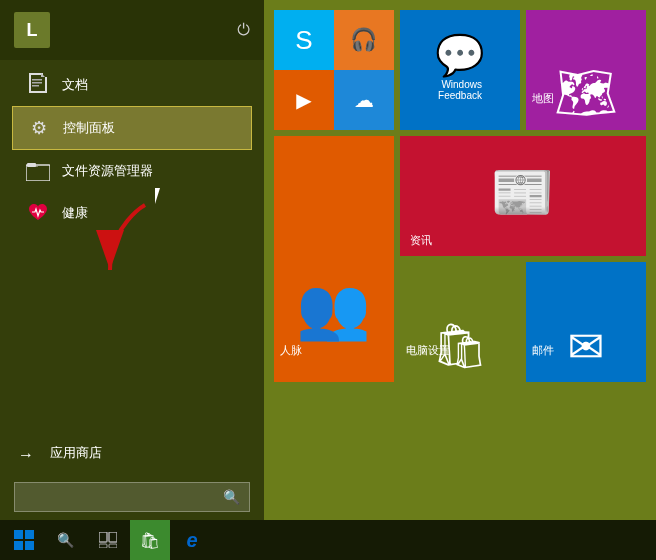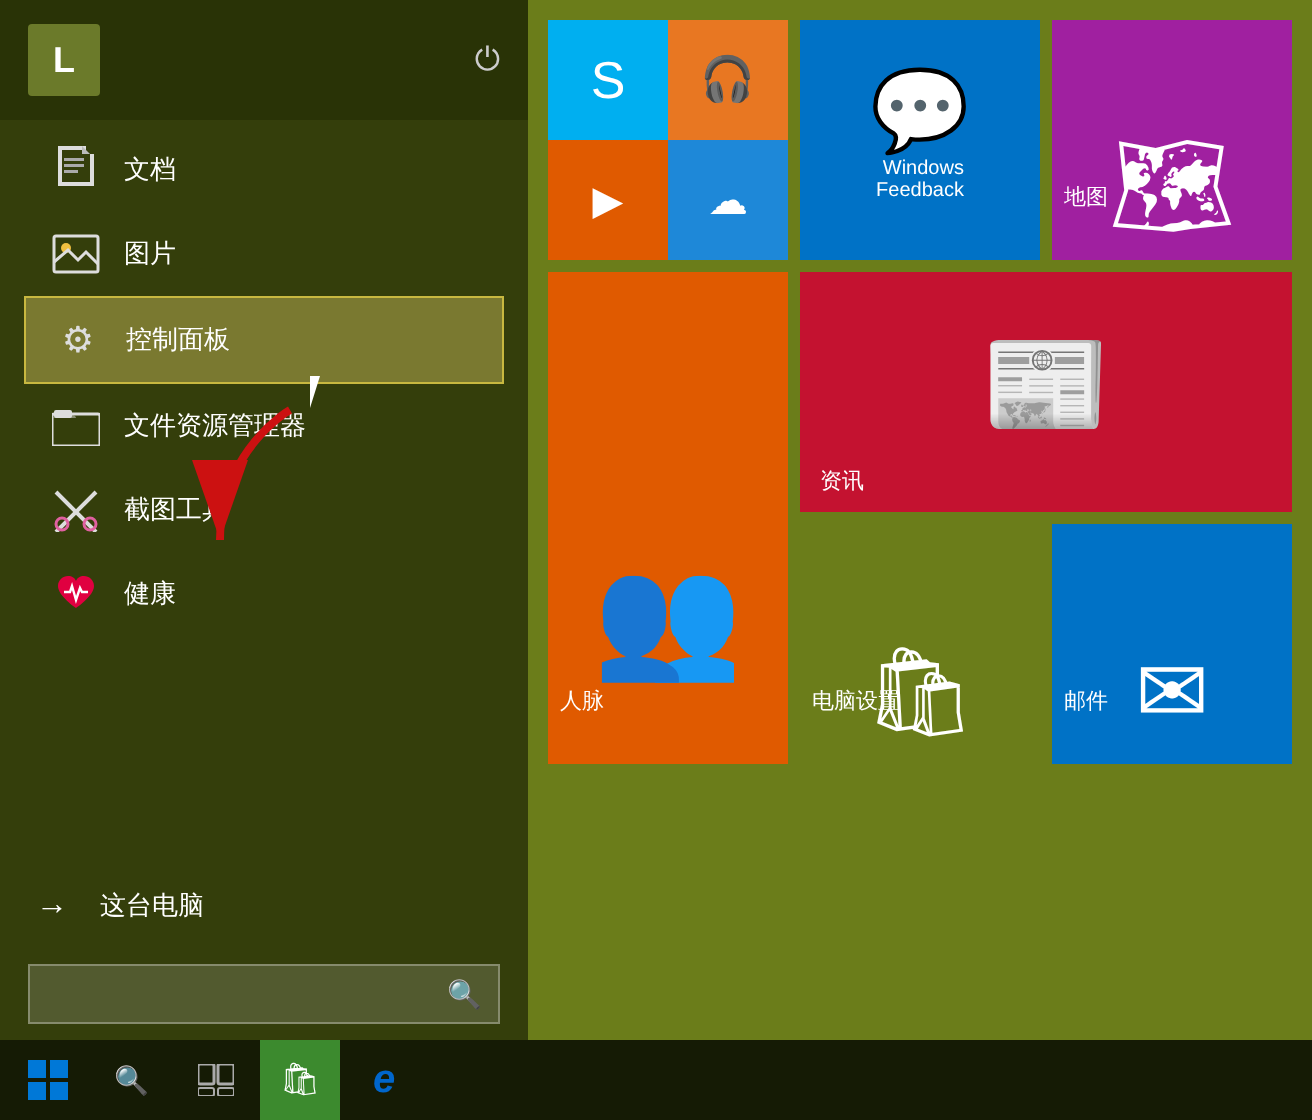--- a/index.html
+++ b/index.html
@@ -310,77 +310,56 @@
               <rect x="18" y="4" width="2" height="16" fill="#ddd"></rect>
               <polygon points="14,0 18,4 14,4" fill="#bbb"></polygon>
               <rect x="5" y="6" width="10" height="1.5" fill="#aaa"></rect>
               <rect x="5" y="9" width="10" height="1.5" fill="#aaa"></rect>
               <rect x="5" y="12" width="7" height="1.5" fill="#aaa"></rect>
             </svg>
         </div>
         <span>文档</span>
       </div>
 
-      <div class="menu-item">
-        <div class="menu-item-icon">
-          <svg width="24" height="20" viewBox="0 0 24 20">
-              <rect x="1" y="1" width="22" height="18" rx="1" fill="none" stroke="#ddd" stroke-width="1.5"></rect>
-              <circle cx="7" cy="7" r="2.5" fill="#f0c040"></circle>
-              <polyline points="1,14 8,8 13,13 17,9 23,15" fill="none" stroke="#ddd" stroke-width="1.5"></polyline>
-            </svg>
-        </div>
-        <span>图片</span>
-      </div>
 
       <div class="menu-item active">
         <div class="menu-item-icon icon-settings">⚙</div>
         <span>控制面板</span>
       </div>
 
       <div class="menu-item">
         <div class="menu-item-icon">
           <svg width="24" height="20" viewBox="0 0 24 20">
               <rect x="0" y="4" width="24" height="16" rx="1" fill="none" stroke="#ddd" stroke-width="1.5"></rect>
               <path d="M0 6 Q12 3 12 6" fill="#ddd" opacity="0.5"></path>
               <rect x="1" y="2" width="9" height="4" rx="1" fill="#ddd"></rect>
             </svg>
         </div>
         <span>文件资源管理器</span>
       </div>
 
 
 
-      <div class="menu-item">
-        <div class="menu-item-icon">
-          <svg width="24" height="22" viewBox="0 0 24 22">
-              <line x1="2" y1="2" x2="22" y2="22" stroke="#ddd" stroke-width="2"></line>
-              <line x1="22" y1="2" x2="2" y2="22" stroke="#ddd" stroke-width="2"></line>
-              <circle cx="5" cy="18" r="3" fill="none" stroke="#e060a0" stroke-width="1.5"></circle>
-              <circle cx="19" cy="18" r="3" fill="none" stroke="#e060a0" stroke-width="1.5"></circle>
-            </svg>
-        </div>
-        <span>截图工具</span>
-      </div>
 
 
       <div class="menu-item">
         <div class="menu-item-icon">
           <svg width="22" height="20" viewBox="0 0 22 20">
               <path d="M11 17 C11 17 2 11 2 6 C2 3 4.5 1 7 1 C9 1 10.5 2 11 3.5 C11.5 2 13 1 15 1 C17.5 1 20 3 20 6 C20 11 11 17 11 17Z" fill="#e00040"></path>
               <polyline points="5,9 8,9 9,6 11,13 13,7 14,9 17,9" fill="none" stroke="white" stroke-width="1.2"></polyline>
             </svg>
         </div>
         <span>健康</span>
       </div>
 
     </div>
 
     <div class="all-apps-item">
       <div class="all-apps-icon">→</div>
-      <span>这台电脑</span>
+      <span>应用商店</span>
     </div>
 
     <div class="search-bar">
       <input class="search-input" type="text" placeholder="" style="">
       <div class="search-btn">🔍</div>
     </div>
   </div>
 
   <div class="right-panel">
 

